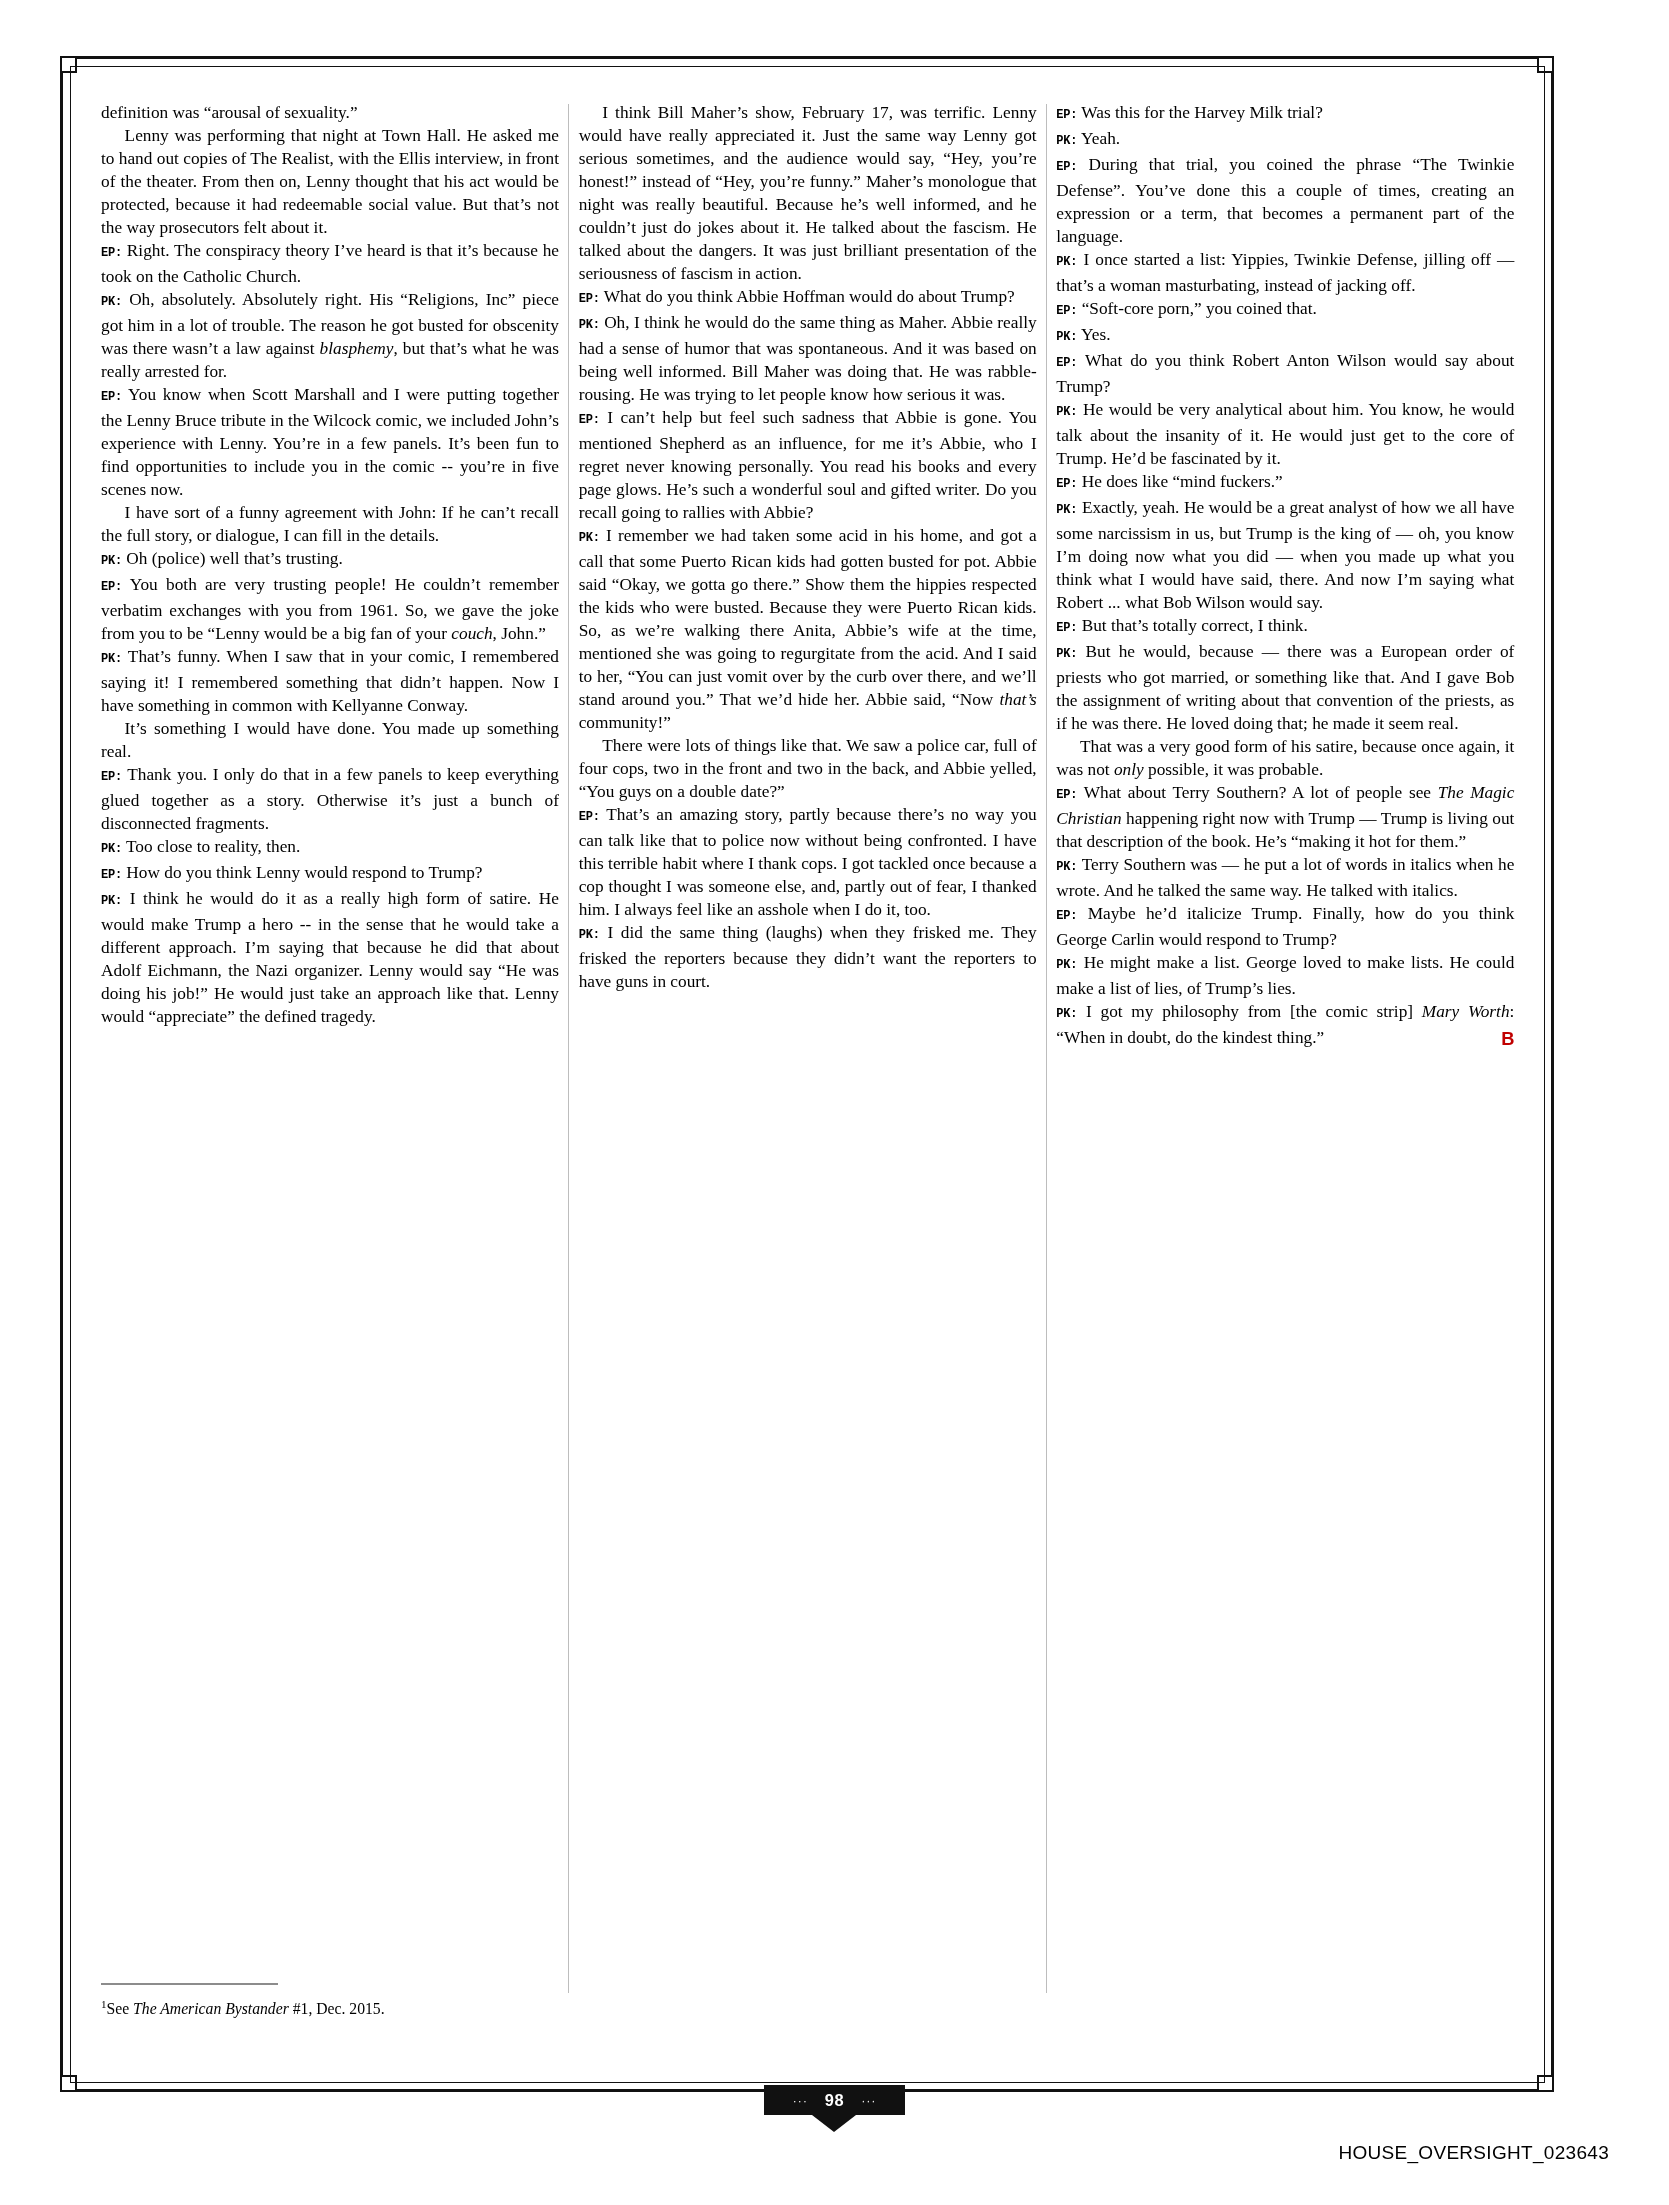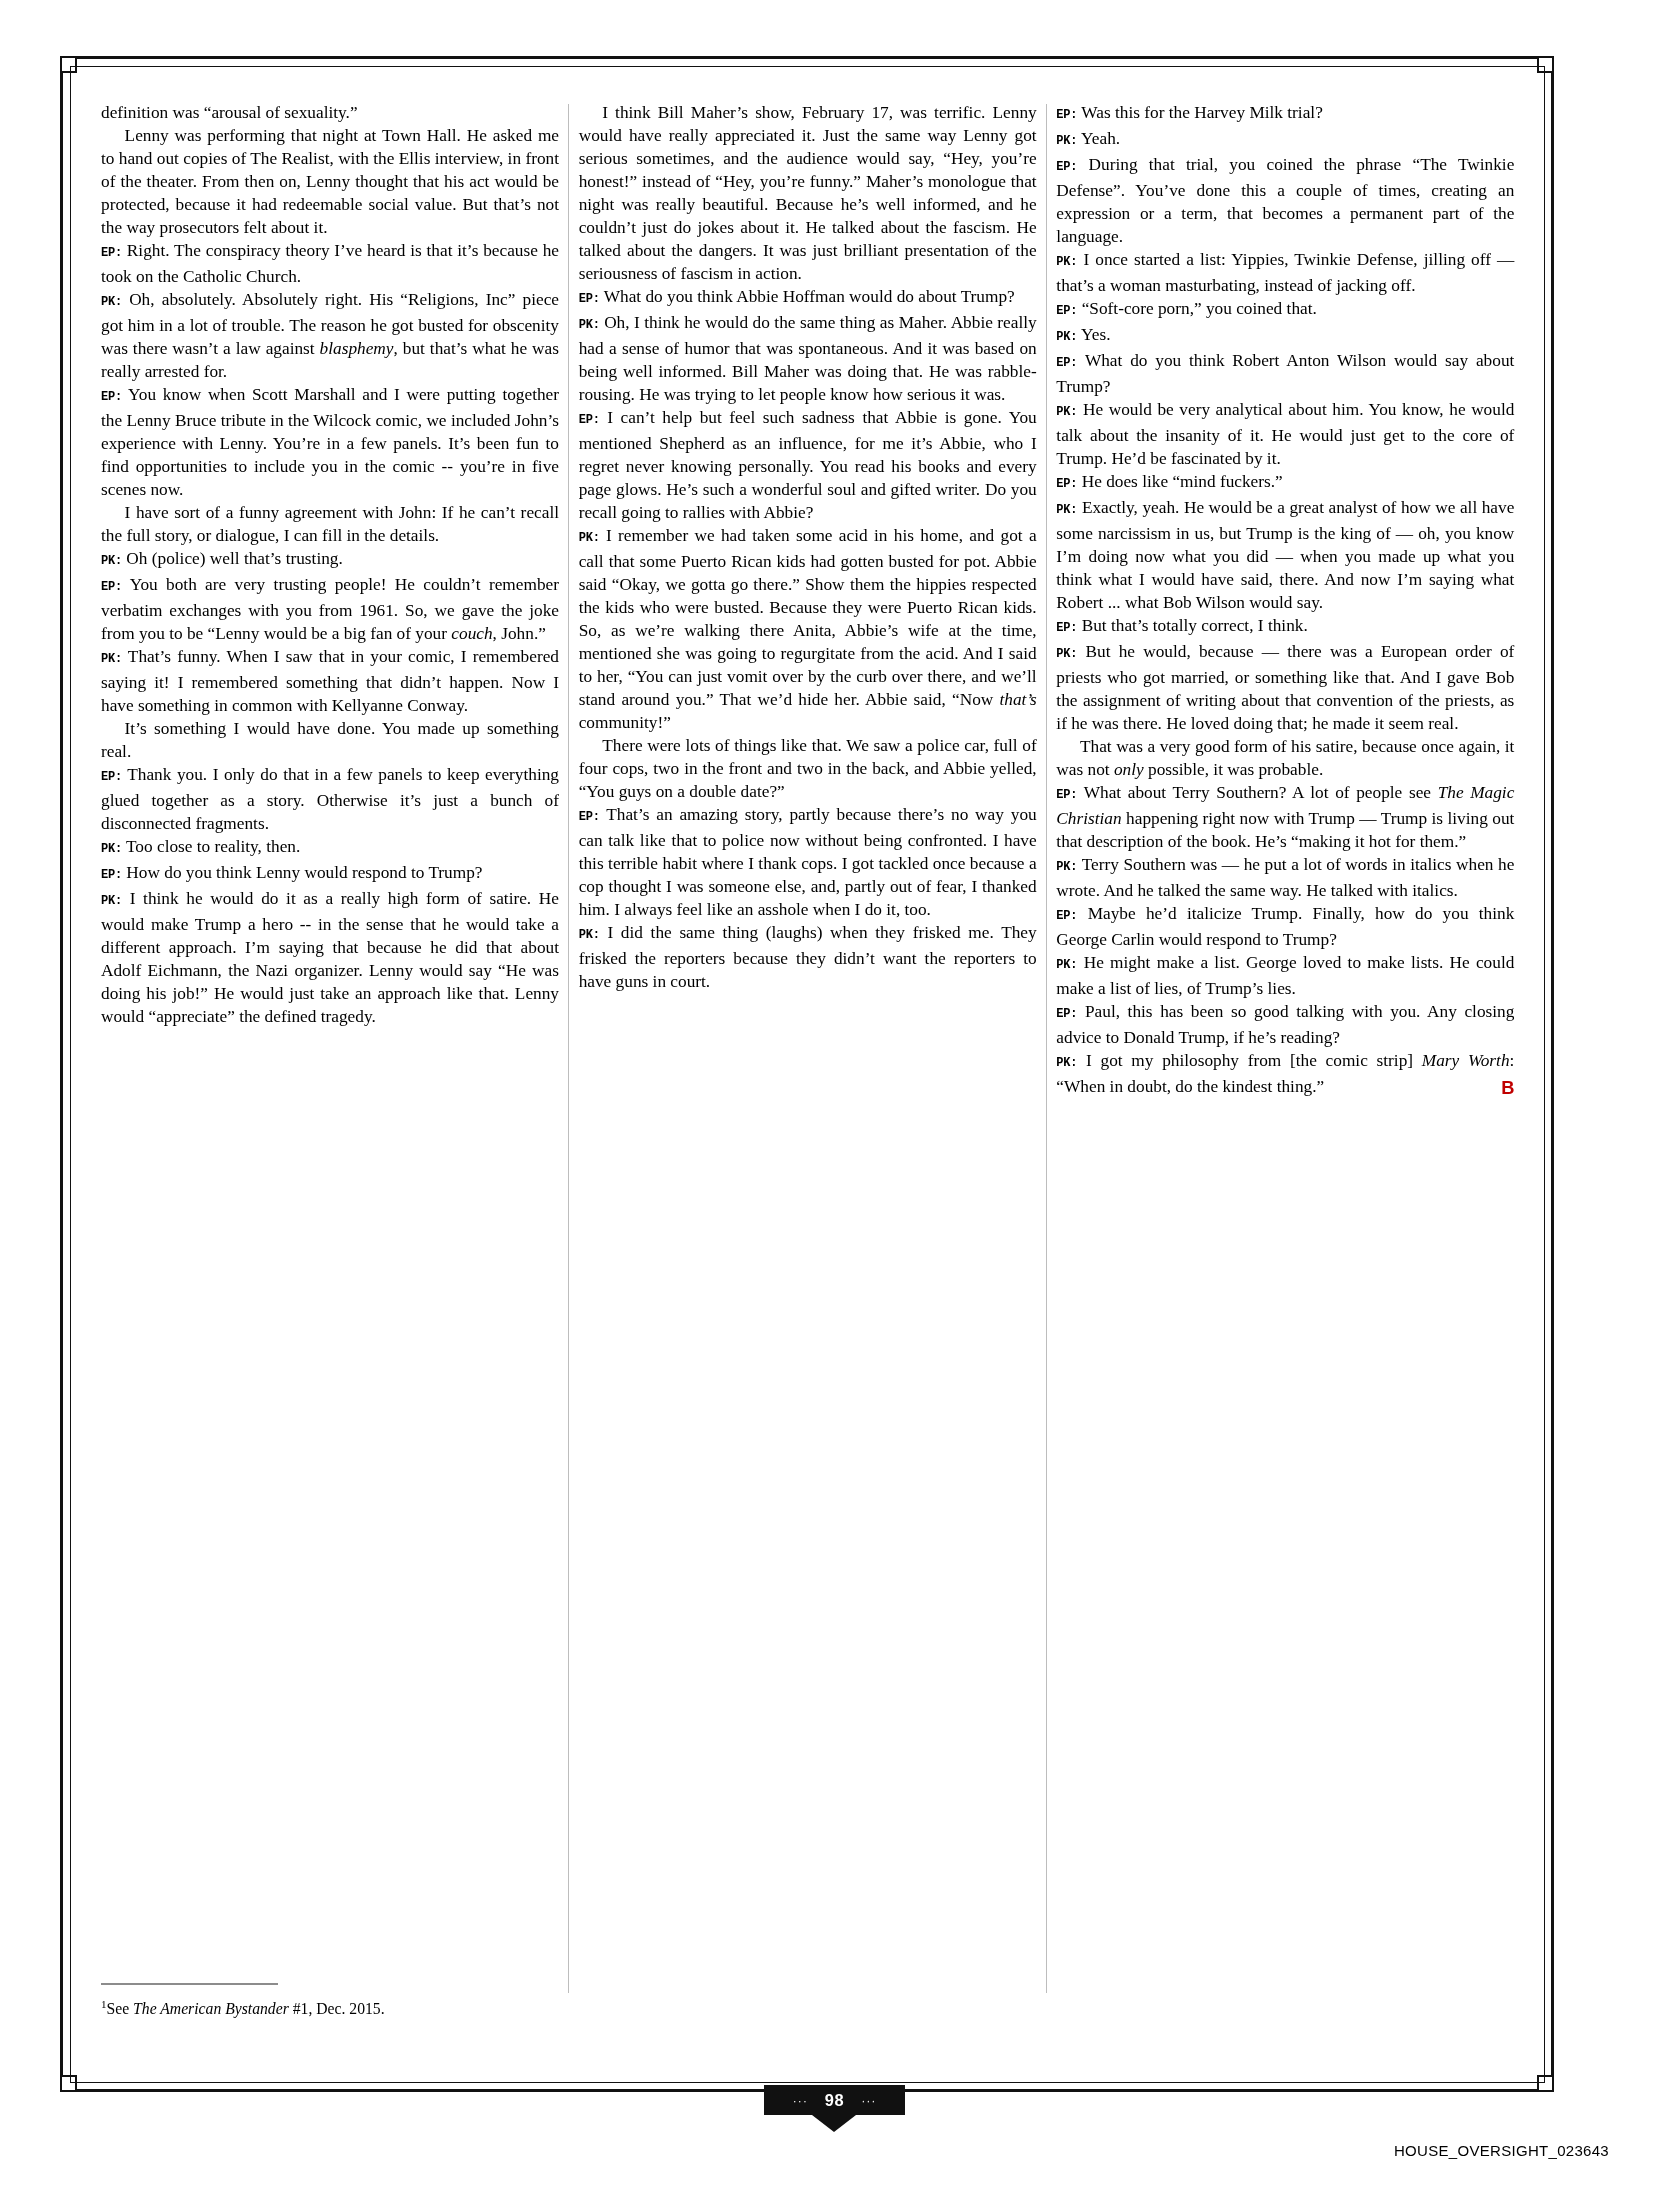--- a/index.html
+++ b/index.html
@@ -147,21 +147,21 @@
     border-right: 22px solid transparent;
     border-top: 17px solid #111111;
   }
 
   
   .bates {
     position: absolute;
     right: 60px;
     top: 2142px;
     font-family: "Liberation Sans", sans-serif;
-    font-size: 15px;
+    font-size: 19px;
     letter-spacing: 0.3px;
     color: #000;
   }
 </style>
 </head>
 <body>
 
 <div class="page-frame">
   <div class="notch tl"></div>
   <div class="notch tr"></div>
@@ -214,21 +214,20 @@
       <p><span class="spk">PK:</span><span> He would be very analytical about him. You know, he would talk about the insanity of it. He would just get to the core of Trump. He’d be fascinated by it.</span></p>
       <p><span class="spk">EP:</span><span> He does like “mind fuckers.”</span></p>
       <p><span class="spk">PK:</span><span> Exactly, yeah. He would be a great analyst of how we all have some narcissism in us, but Trump is the king of — oh, you know I’m doing now what you did — when you made up what you think what I would have said, there. And now I’m saying what Robert ... what Bob Wilson would say.</span></p>
       <p><span class="spk">EP:</span><span> But that’s totally correct, I think.</span></p>
       <p><span class="spk">PK:</span><span> But he would, because — there was a European order of priests who got married, or something like that. And I gave Bob the assignment of writing about that convention of the priests, as if he was there. He loved doing that; he made it seem real.</span></p>
       <p class="indent"><span>That was a very good form of his satire, because once again, it was not </span><em>only</em><span> possible, it was probable.</span></p>
       <p><span class="spk">EP:</span><span> What about Terry Southern? A lot of people see </span><em>The Magic Christian</em><span> happening right now with Trump — Trump is living out that description of the book. He’s “making it hot for them.”</span></p>
       <p><span class="spk">PK:</span><span> Terry Southern was — he put a lot of words in italics when he wrote. And he talked the same way. He talked with italics.</span></p>
       <p><span class="spk">EP:</span><span> Maybe he’d italicize Trump. Finally, how do you think George Carlin would respond to Trump?</span></p>
       <p><span class="spk">PK:</span><span> He might make a list. George loved to make lists. He could make a list of lies, of Trump’s lies.</span></p>
-      <p><span class="spk">EP:</span><span> Paul, this has been so good talking with you. Any closing advice to Donald Trump, if he’s reading?</span></p>
       <p><span class="spk">PK:</span><span> I got my philosophy from [the comic strip] </span><em>Mary Worth</em><span>: “When in doubt, do the kindest thing.”</span><span class="endmark">B</span></p>
     </div>
 </div>
 
 <div class="page-number-banner">
   <span class="dots">···</span>
   <span style="margin:0 17px">98</span>
   <span class="dots">···</span>
 </div>
 <div class="banner-point"></div>

